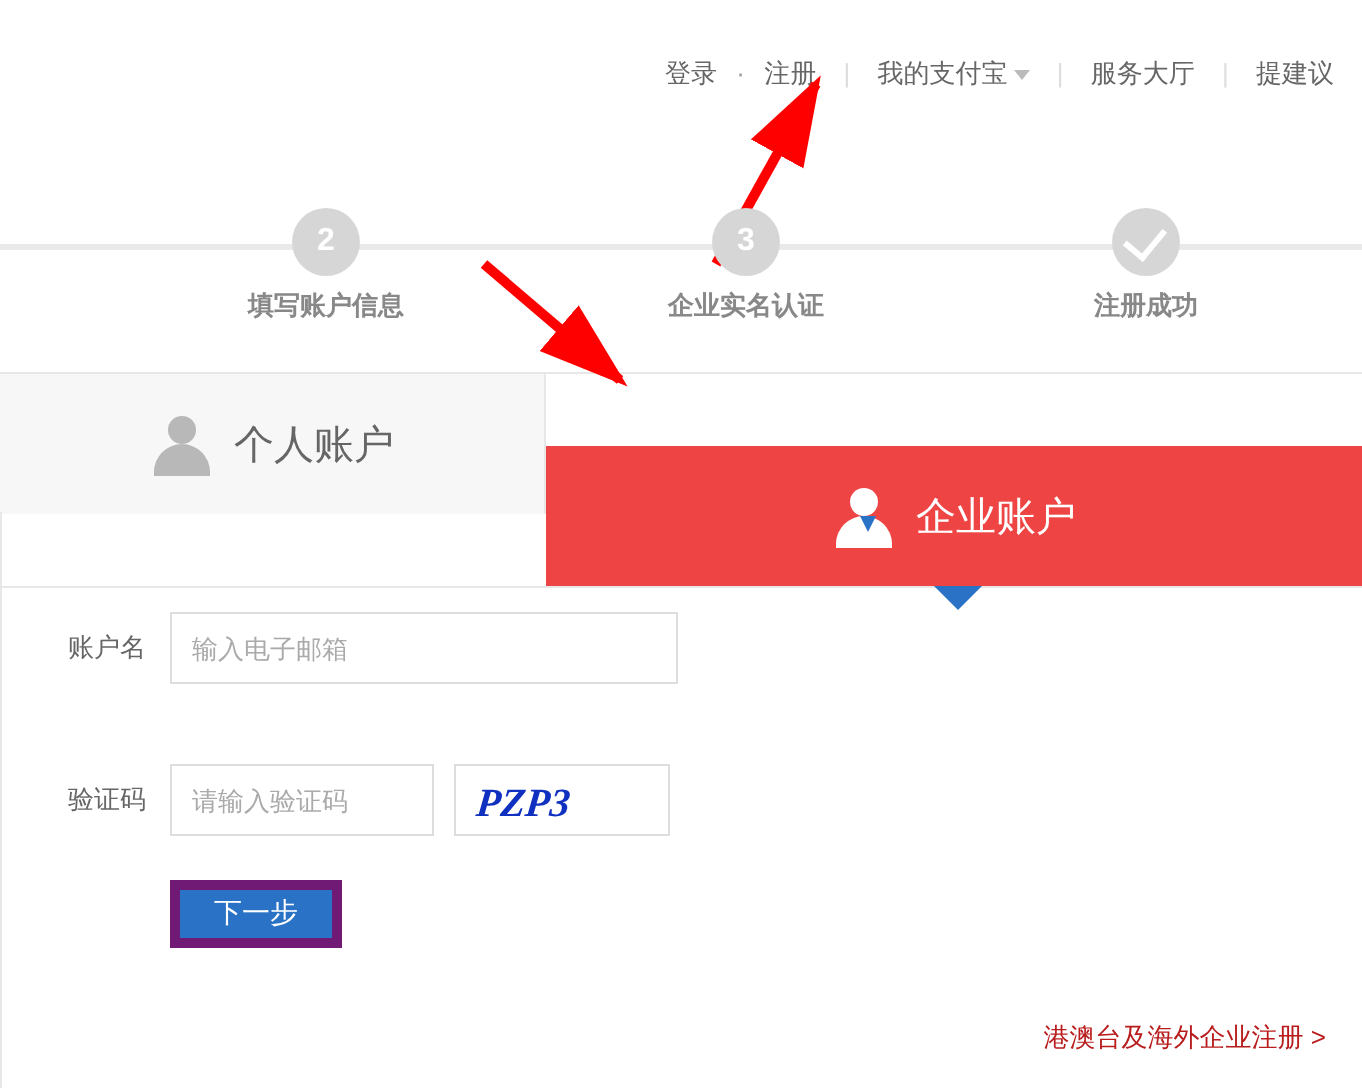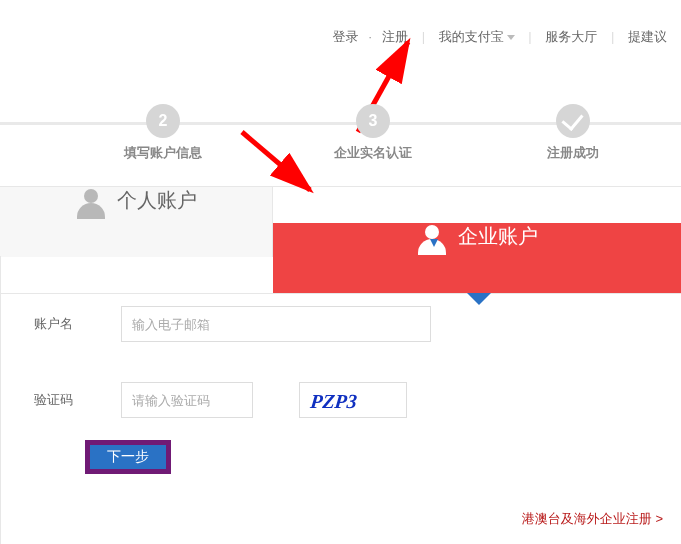--- a/index.html
+++ b/index.html
@@ -19,37 +19,37 @@
   .step .circle { width: 34px; height: 34px; border-radius: 50%; background: #d6d6d6; color: #fff; font-weight: bold; font-size: 16px; display:flex; align-items:center; justify-content:center; margin: 0 auto; position:relative; z-index:2; }
   .step .label { margin-top: 6px; color: #888; font-size: 13px; font-weight: bold; }
   .step1 { left: 58px; }
   .step2 { left: 268px; }
   .step3 { left: 468px; }
   .step .check { width: 34px; height: 34px; border-radius: 50%; background: #d6d6d6; margin: 0 auto; position:relative; z-index:2; }
   .step .check::after { content:""; position:absolute; left:10px; top:6px; width:10px; height:16px; border-right:3px solid #fff; border-bottom:3px solid #fff; transform: rotate(40deg); }
 
   
   .tabs { position:absolute; top: 186px; left:0; right:0; display:flex; border:1px solid #e7e7e7; border-left:none; border-right:none; }
-  .tab { flex:0 0 auto; height: 70px; display:flex; align-items:flex-start; justify-content:center; font-size: 20px; gap: 10px; position:relative; }
+  .tab { flex:0 0 auto; height: 70px; display:flex; align-items:center; justify-content:center; font-size: 20px; gap: 10px; position:relative; }
   .tab.personal { width: 273px; background:#f7f7f7; border-right:1px solid #e7e7e7; color:#666; }
   .tab.company { flex:1; background:#ef4444; color:#fff;margin-top:36px; }
   .tab.company::after { content:""; position:absolute; bottom:-12px; left:50%; margin-left:-10px; width:0;height:0; border-left:12px solid transparent; border-right:12px solid transparent; border-top:12px solid #2a72c5; }
   .icon-person { width:32px; height:32px; position:relative; }
   .icon-person .head { width:14px; height:14px; border-radius:50%; background:#b8b8b8; position:absolute; left:9px; top:2px; }
   .icon-person .body { width:28px; height:16px; background:#b8b8b8; border-top-left-radius:14px; border-top-right-radius:14px; position:absolute; left:2px; top:16px; }
   .icon-person.white .head, .icon-person.white .body { background:#fff; }
   .icon-person.white .tie { position:absolute; left:14px; top:16px; width:0;height:0; border-left:4px solid transparent; border-right:4px solid transparent; border-top:8px solid #2a72c5; }
 
   
   .formwrap { position:absolute; top:256px; left:0; right:0; bottom:0; border-left:1px solid #e7e7e7; border-right:none; }
-  .formrow { display:flex; align-items:center; margin-top: 50px; gap: 36px; }
+  .formrow { display:flex; align-items:center; margin-top: 50px; }
   .formrow.small { margin-top: 40px; }
   .formrow .lb { width:64px; text-align:right; margin-right: 12px; color:#666; font-size:13px; margin-left: 8px; }
   .inp { height: 36px; border:1px solid #ddd; padding: 0 10px; font-size: 13px; color:#333; outline:none; }
-  .inp.acc { width: 310px; }
+  .inp.acc { width: 254px; }
   .inp.code { width: 132px; }
   .inp::placeholder { color:#aaa; }
   .captcha { width: 108px; height: 36px; border:1px solid #ddd; margin-left: 10px; display:flex; align-items:center; justify-content:center; }
   .captcha svg { width: 90px; height: 28px; }
   .btnrow { margin-top: 22px; margin-left: 84px; }
   .btn-next { background:#2a72c5; color:#fff; border:5px solid #701a75; height:34px; width:86px; font-size:14px; cursor:pointer; }
   .regionlink { position:absolute; bottom:16px; right:18px; color:#b91c1c; font-size:13px; }
 
   
   .arrow { position:absolute; pointer-events:none; }

